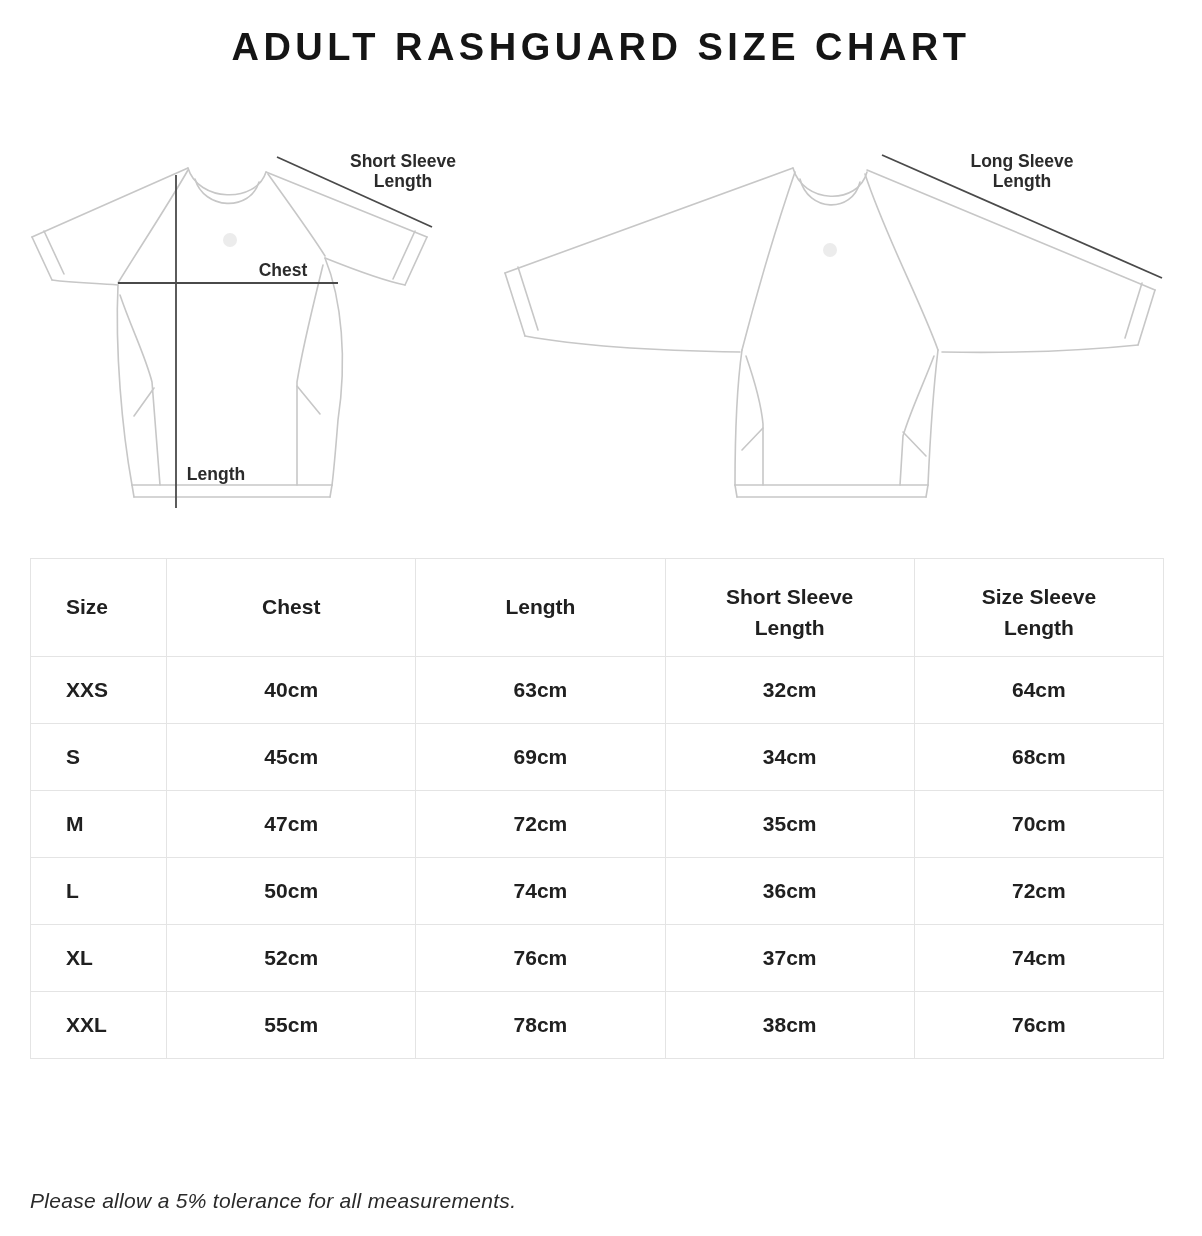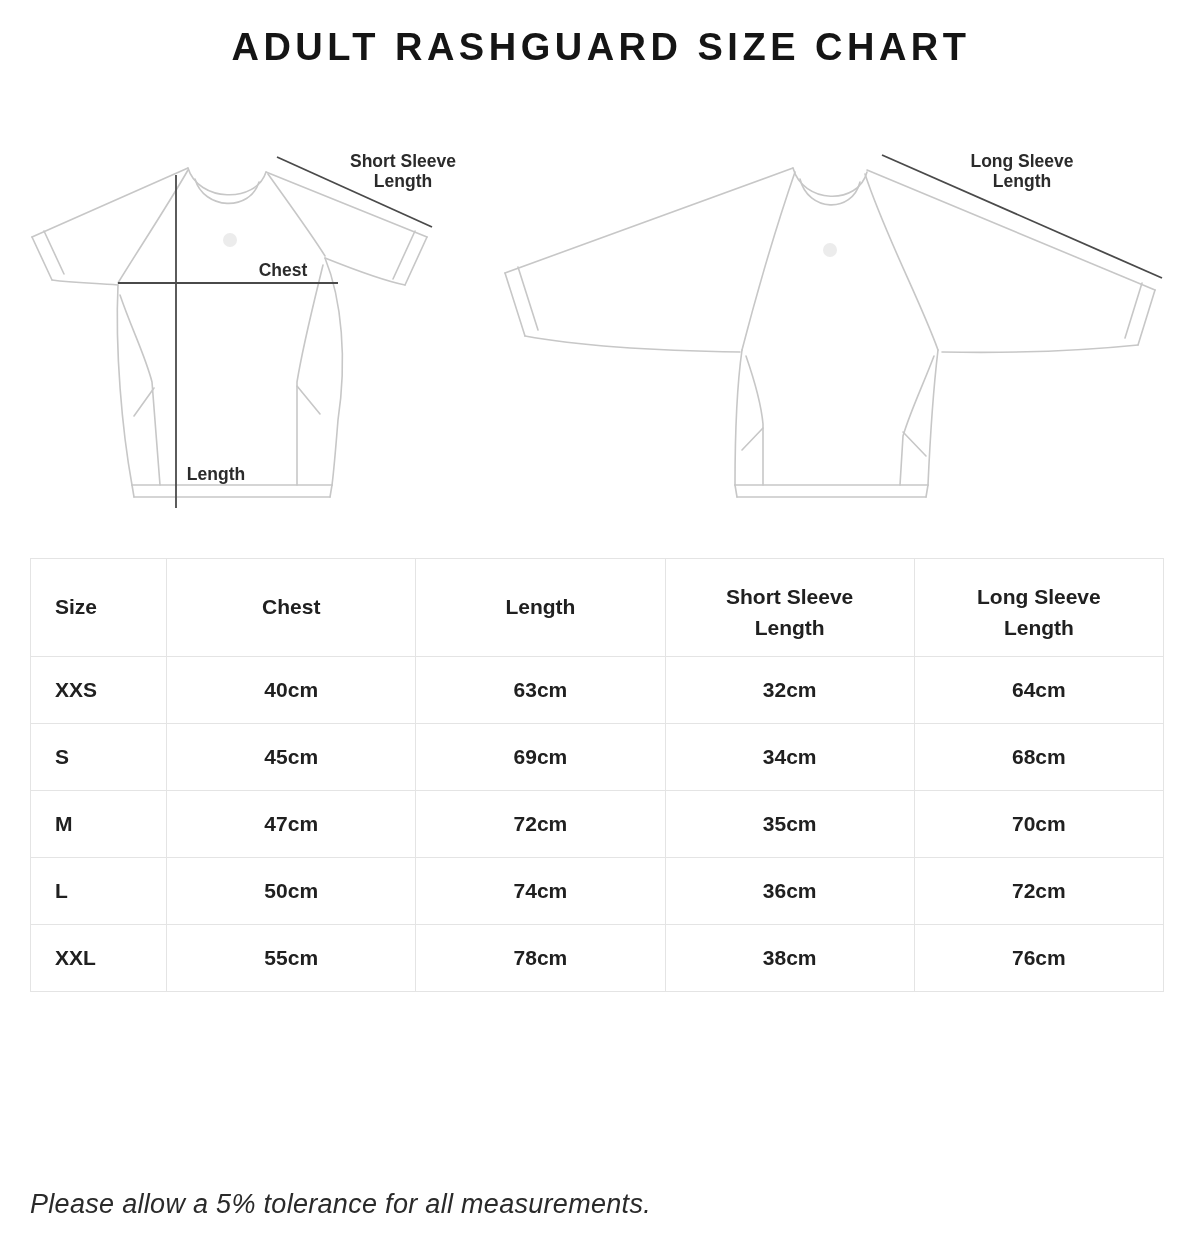--- a/index.html
+++ b/index.html
@@ -40,29 +40,29 @@
   .size-table th, .size-table td {
     border:1px solid #e4e4e4;
     text-align:center;
     vertical-align:middle;
     background:#fff;
     font-weight:400;
   }
   .size-table th { height:98px; font-weight:700; line-height:1.45; }
   .size-table td { height:67px;font-weight:bold; }
   .size-table th:first-child, .size-table td:first-child {
-    text-align:left; padding-left:24px;
+    text-align:left; padding-left:35px;
   }
   .size-table col.c-size { width:136px; }
   .size-table col.c-other { width:249px; }
   .size-table th .wrap { display:inline-block; max-width:165px;margin-top:10px; }
 
   .footnote {
     position:absolute; top:1189px; left:30px;
-    font-size:27px; font-style:italic; color:#2a2a2a;
+    font-size:21px; font-style:italic; color:#2a2a2a;
     letter-spacing:0.3px;
   }
 </style>
 </head>
 <body>
 
 <div class="page">
 
   <div class="title">ADULT RASHGUARD SIZE CHART</div>
 
@@ -154,21 +154,21 @@
         <col class="c-other">
         <col class="c-other">
         <col class="c-other">
     </colgroup>
     <thead>
       <tr>
         <th>Size</th>
         <th>Chest</th>
         <th>Length</th>
         <th><span class="wrap">Short Sleeve Length</span></th>
-        <th><span class="wrap">Long Sleeve Length</span></th>
+        <th><span class="wrap">Size Sleeve Length</span></th>
       </tr>
     </thead>
     <tbody>
       <tr>
         <td>XXS</td>
         <td>40cm</td>
         <td>63cm</td>
         <td>32cm</td>
         <td>64cm</td>
       </tr>
@@ -187,20 +187,27 @@
         <td>70cm</td>
       </tr>
       <tr>
         <td>L</td>
         <td>50cm</td>
         <td>74cm</td>
         <td>36cm</td>
         <td>72cm</td>
       </tr>
       <tr>
+        <td>XL</td>
+        <td>52cm</td>
+        <td>76cm</td>
+        <td>37cm</td>
+        <td>74cm</td>
+      </tr>
+      <tr>
         <td>XXL</td>
         <td>55cm</td>
         <td>78cm</td>
         <td>38cm</td>
         <td>76cm</td>
       </tr>
     </tbody>
   </table>
 
   <div class="footnote">Please allow a 5% tolerance for all measurements.</div>

